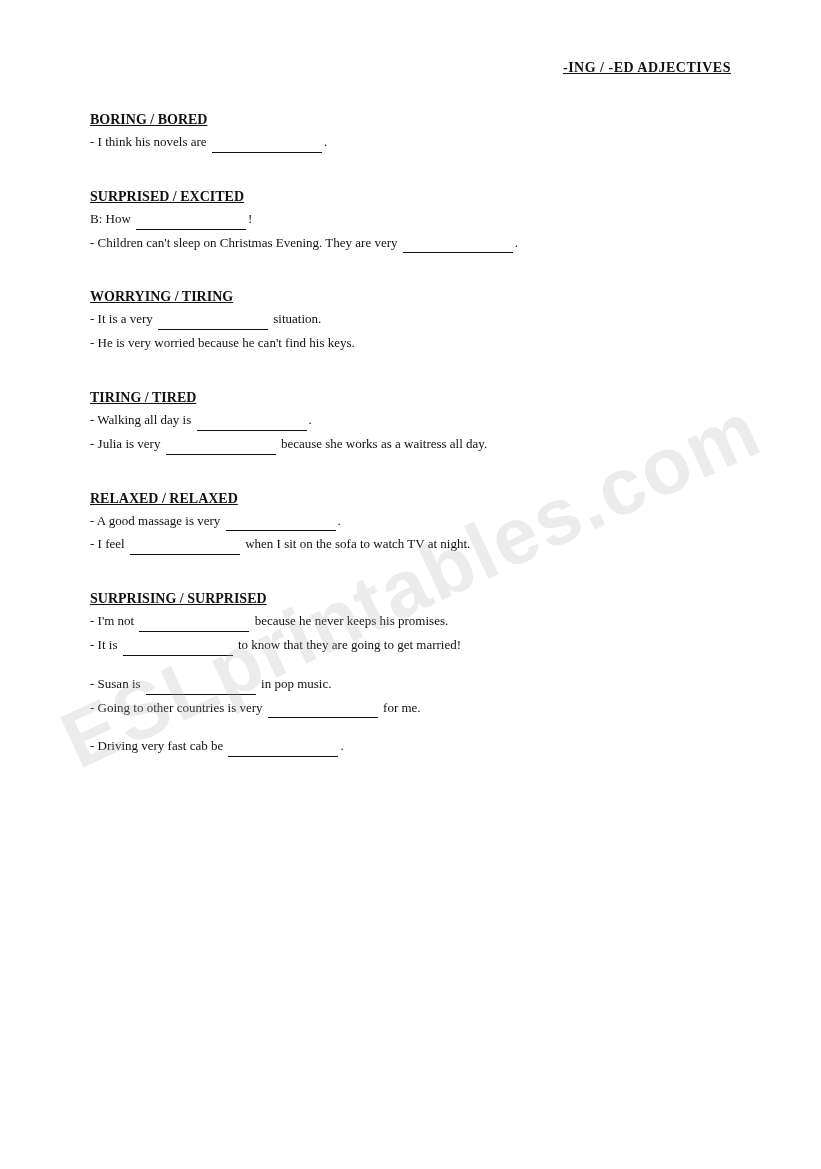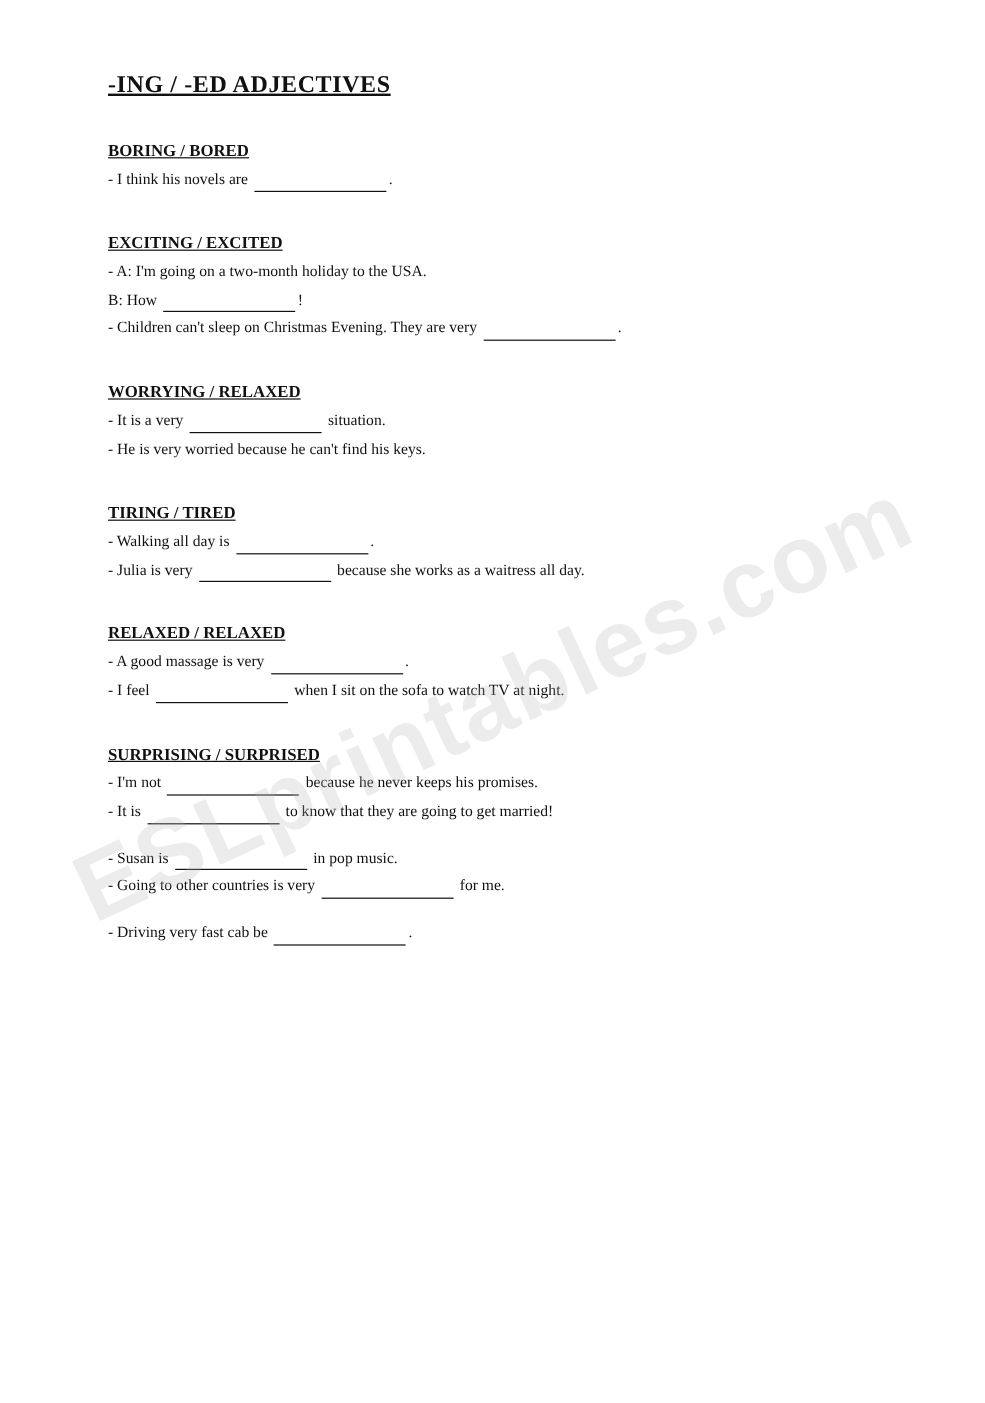--- a/index.html
+++ b/index.html
@@ -13,24 +13,24 @@
       font-family: 'Times New Roman', Times, serif;
       font-size: 14px;
       color: #111;
       width: 821px;
       min-height: 1169px;
       padding: 60px 90px;
       position: relative;
     }
 
     .page-title {
-      text-align: left;
+      text-align: right;
       font-weight: bold;
       text-decoration: underline;
-      font-size: 20px;
+      font-size: 14px;
       margin-bottom: 30px;
       letter-spacing: 0.5px;
     }
 
     .section {
       margin-bottom: 18px;
     }
 
     .section-header {
       font-weight: bold;
@@ -75,27 +75,26 @@
 <body>
 
 <h1 class="page-title">-ING / -ED ADJECTIVES</h1>
 
 <div id="sections-container">
     <div class="section">
       <div class="section-header">BORING / BORED</div>
       <div class="line">- I think his novels are <span class="blank blank-md">&nbsp;</span>.</div>
     </div>
     <div class="section">
-      <div class="section-header">EXCITING / EXCITED</div>
-      <div class="line">- A: I'm going on a two-month holiday to the USA.</div>
+      <div class="section-header">SURPRISED / EXCITED</div>
       <div class="line">  B: How <span class="blank blank-md">&nbsp;</span>!</div>
       <div class="line">- Children can't sleep on Christmas Evening.  They are very <span class="blank blank-md">&nbsp;</span>.</div>
     </div>
     <div class="section">
-      <div class="section-header">WORRYING / RELAXED</div>
+      <div class="section-header">WORRYING / TIRING</div>
       <div class="line">- It is a very <span class="blank blank-md">&nbsp;</span> situation.</div>
       <div class="line">- He is very worried because he can't find his keys.</div>
     </div>
     <div class="section">
       <div class="section-header">TIRING / TIRED</div>
       <div class="line">- Walking all day is <span class="blank blank-md">&nbsp;</span>.</div>
       <div class="line">- Julia is very <span class="blank blank-md">&nbsp;</span> because she works as a waitress all day.</div>
     </div>
     <div class="section">
       <div class="section-header">RELAXED / RELAXED</div>

